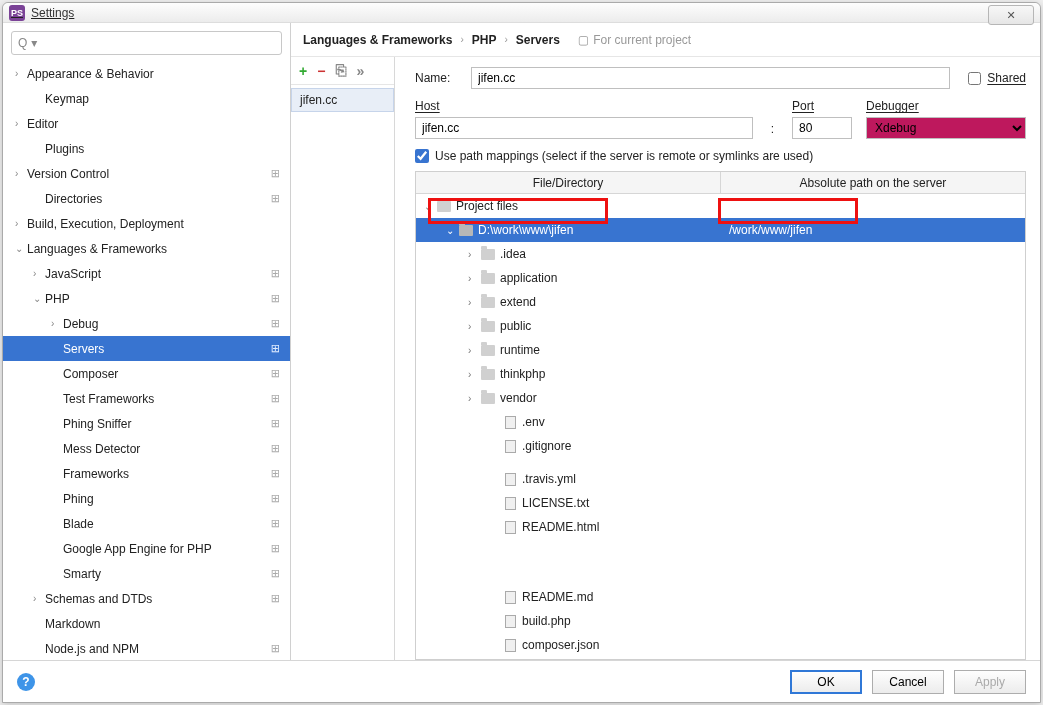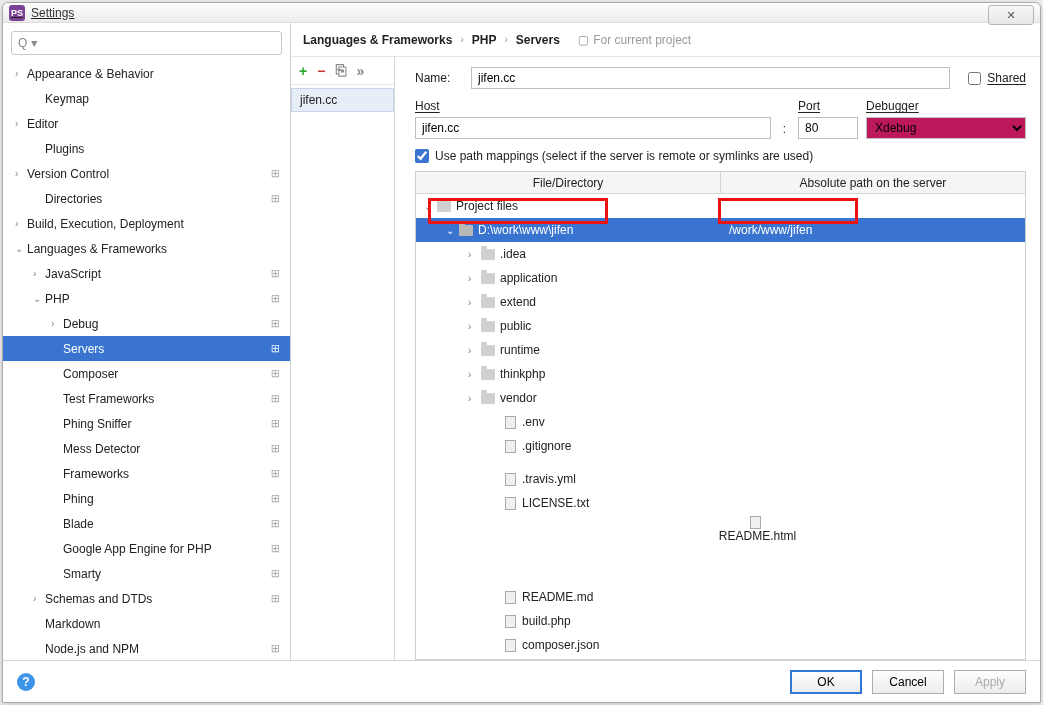--- a/index.html
+++ b/index.html
@@ -32,21 +32,21 @@
 .sl-toolbar { height:28px; display:flex; align-items:center; gap:10px; padding:0 8px; border-bottom:1px solid #e6e6e6;}
 .sl-toolbar .ic { font-size:14px; font-weight:bold; cursor:pointer;}
 .sl-item { height:24px; background:#e8eef7; border:1px solid #c6d4ea; margin:3px 0 0 0; padding:0 8px; display:flex; align-items:center;}
 .form { flex:1; padding:10px 14px 0 20px; overflow:hidden; display:flex; flex-direction:column;}
 .row { display:flex; align-items:center; margin-bottom:10px; gap:8px; }
 .row label { min-width:48px; }
 .underline { text-decoration: underline; text-underline-offset:2px;}
 input[type=text], .tinput { border:1px solid #bfbfbf; height:22px; padding:0 6px; font-size:12px; }
 .name-input { flex:1; }
 .shared { display:flex; align-items:center; gap:6px; margin-left:10px;}
-.hpd { display:flex; gap:8px; margin-bottom:4px;}
+.hpd { display:flex; gap:14px; margin-bottom:4px;}
 .hpd .col { display:flex; flex-direction:column; gap:4px;}
 .hpd .col1 { flex:1;} .hpd .col2 { width:60px;} .hpd .col3 { width:160px;}
 select { border:1px solid #bfbfbf; height:22px; font-size:12px; padding:0 4px; background:#be185d;}
 .chk { display:flex; align-items:center; gap:6px; margin:6px 0 8px;}
 .chk input { width:14px; height:14px; accent-color:#3874d0;}
 .maptable { flex:1; border:1px solid #cfcfcf; overflow:auto; font-size:12px; position:relative;}
 .mt-head { display:flex; background:#f5f5f5; border-bottom:1px solid #d6d6d6; height:22px; position:sticky; top:0;}
 .mt-head .c { flex:1; text-align:center; line-height:22px; border-right:1px solid #d6d6d6;}
 .mt-head .c:last-child { border-right:0;}
 .frow { display:flex; align-items:center; height:24px; padding-left:6px; position:relative;}
@@ -326,21 +326,21 @@
                   <span class="fic"><span class="file-ic"></span></span>
                   <span class="fname">.travis.yml</span>
                   <span class="abscol"></span>
                 </div>
                 <div class="frow" style="padding-left: 74px;">
                   <span class="chv"></span>
                   <span class="fic"><span class="file-ic"></span></span>
                   <span class="fname">LICENSE.txt</span>
                   <span class="abscol"></span>
                 </div>
-                <div class="frow" style="padding-left: 74px; flex-direction: column;">
+                <div class="frow" style="padding-left: 74px;">
                   <span class="chv"></span>
                   <span class="fic"><span class="file-ic"></span></span>
                   <span class="fname">README.html</span>
                   <span class="abscol"></span>
                 </div>
                 <div class="frow" style="padding-left: 74px; margin-top: 46px;">
                   <span class="chv"></span>
                   <span class="fic"><span class="file-ic"></span></span>
                   <span class="fname">README.md</span>
                   <span class="abscol"></span>

